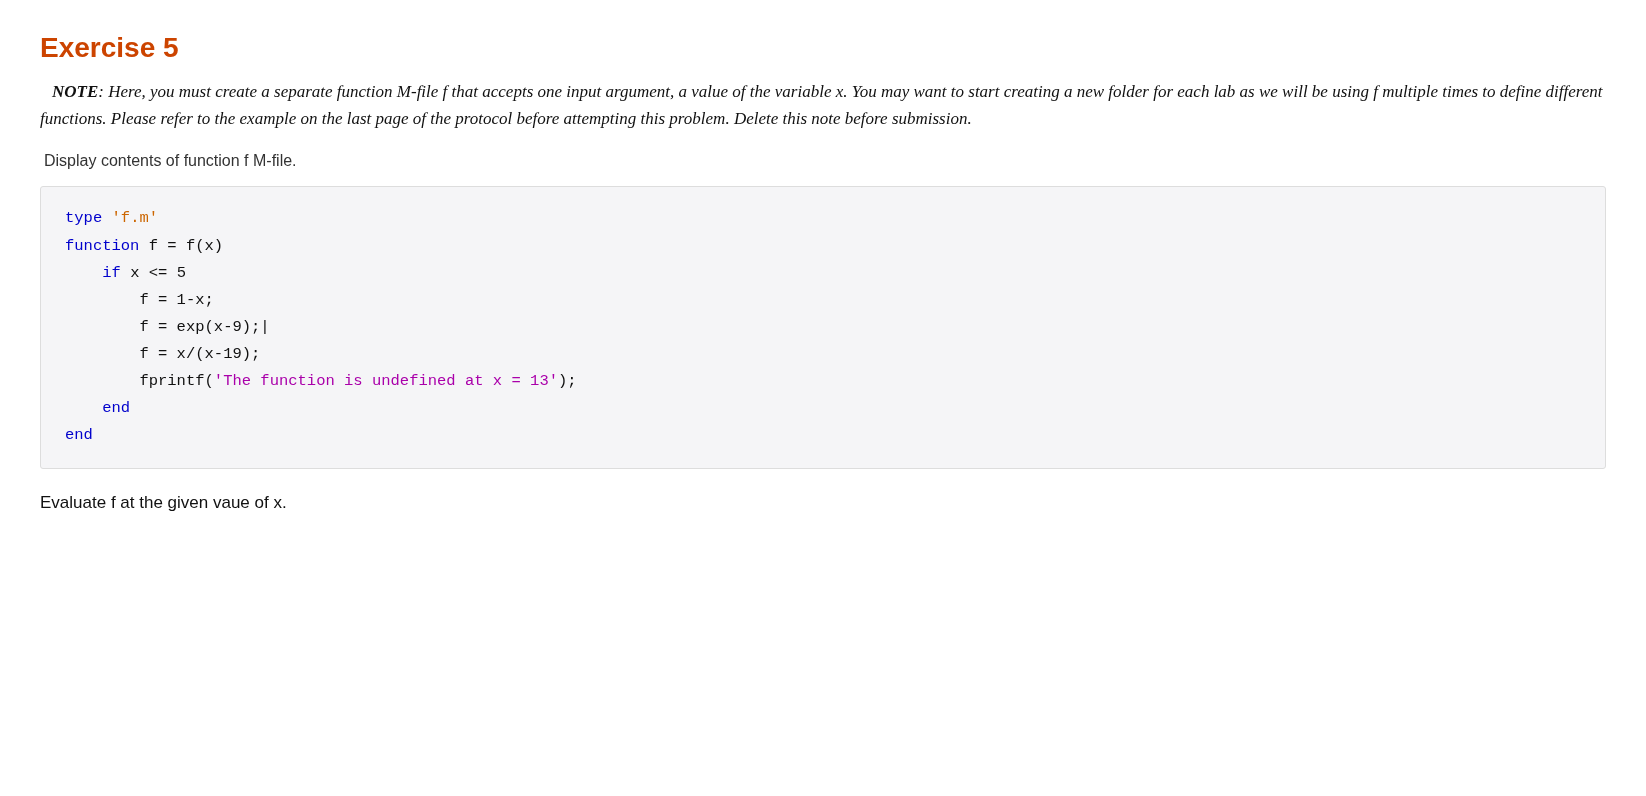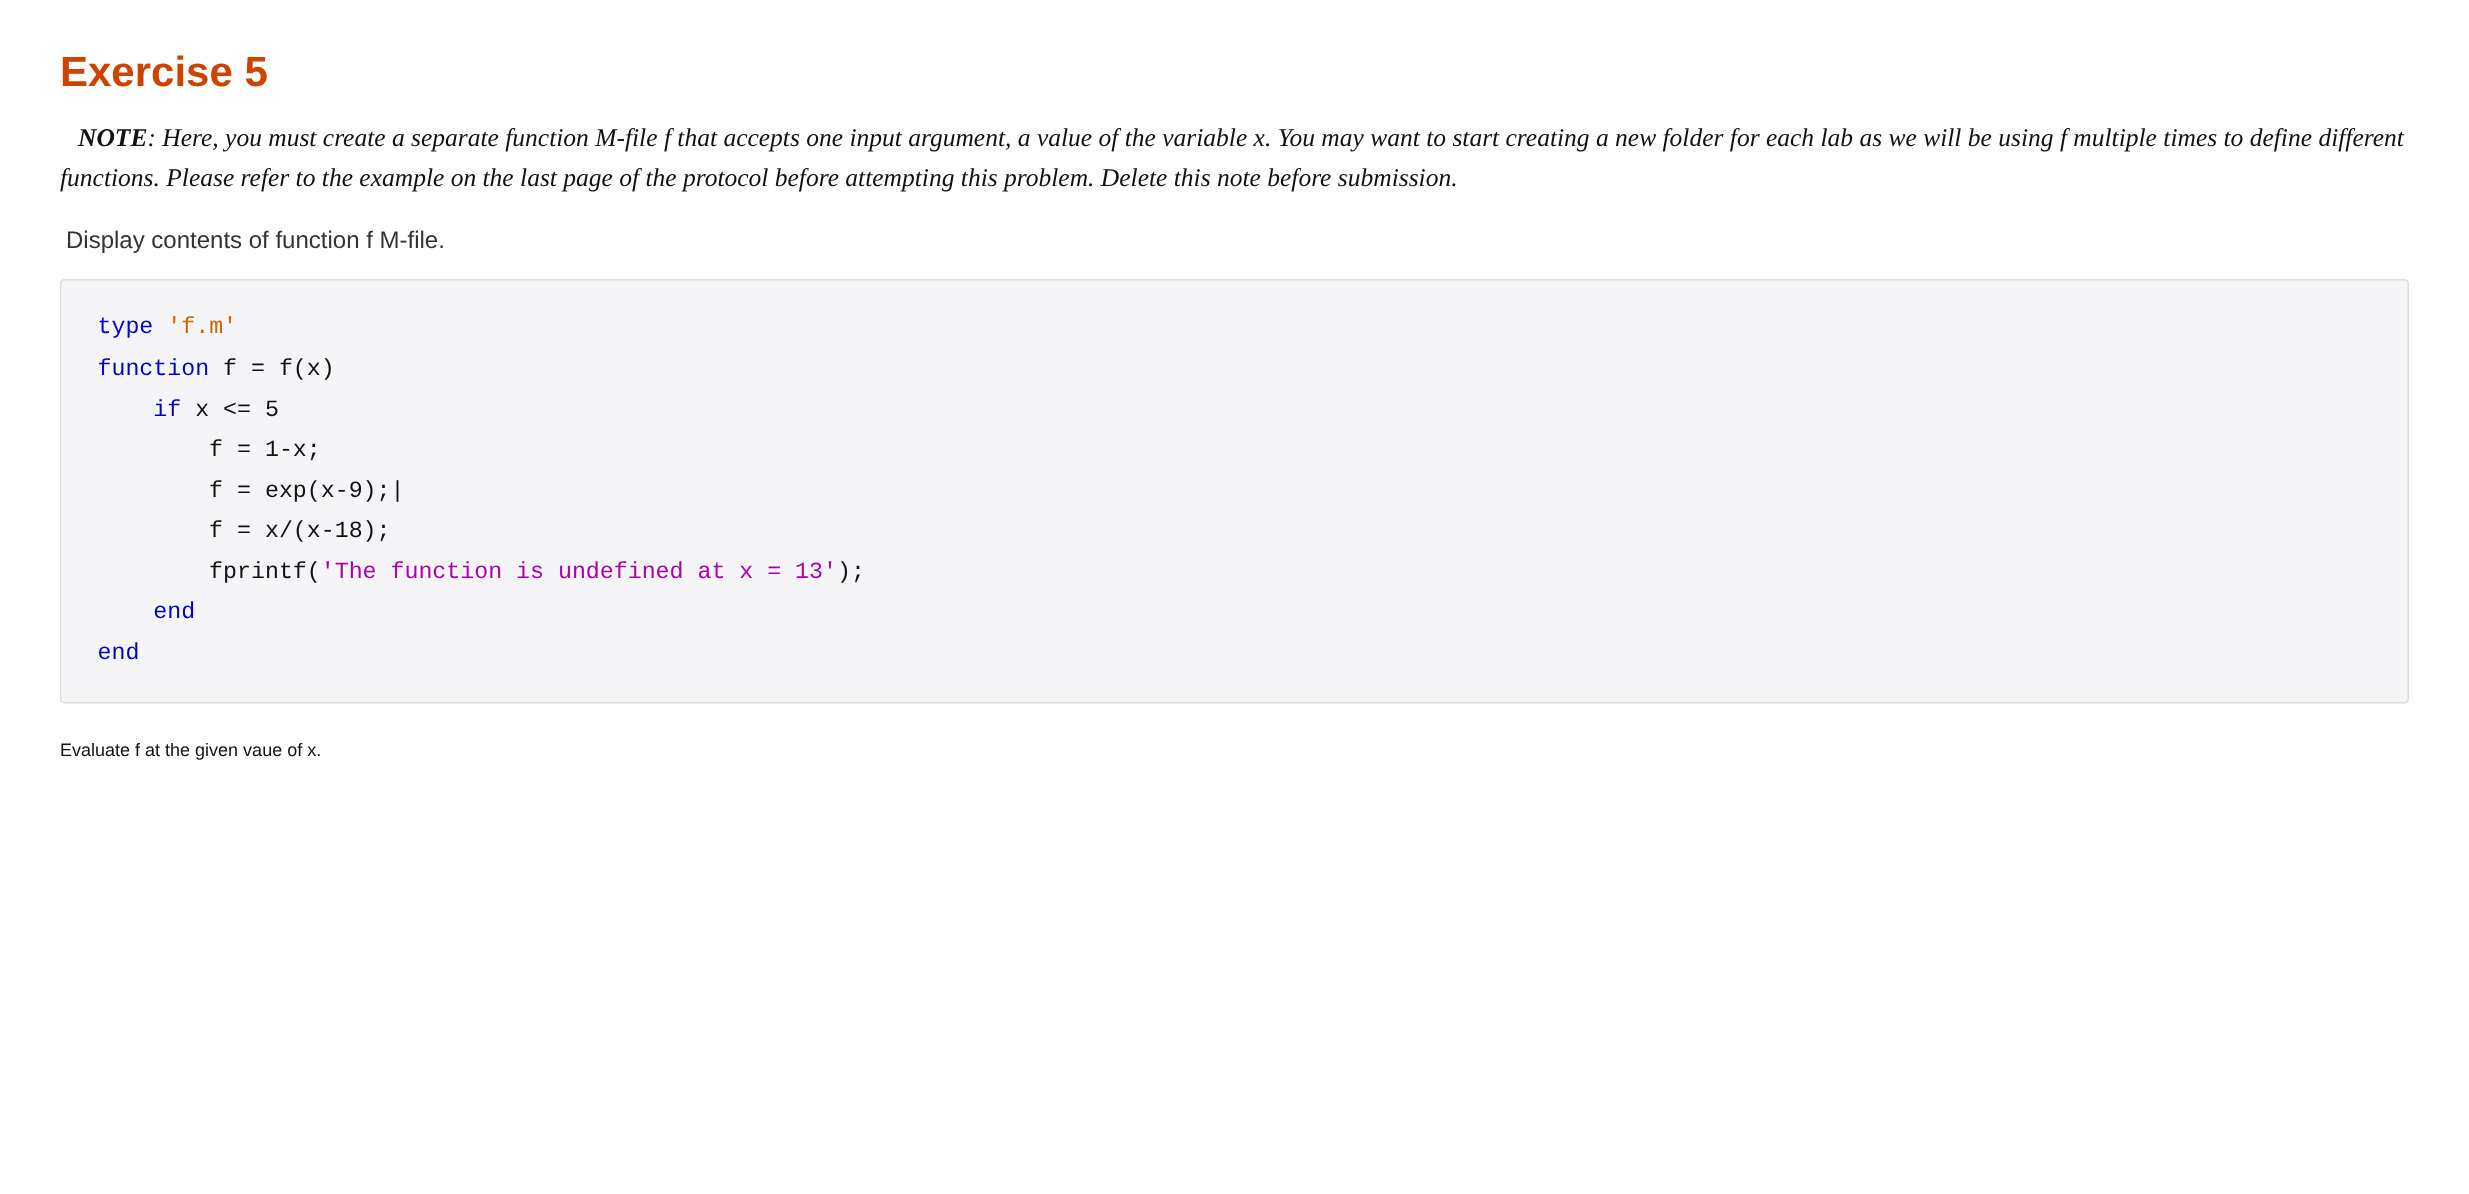--- a/index.html
+++ b/index.html
@@ -67,21 +67,21 @@
     .str {
       color: #cc6600;
     }
 
     .str-purple {
       color: #aa00aa;
     }
 
     .evaluate-label {
       font-family: Arial, Helvetica, sans-serif;
-      font-size: 12px;
+      font-size: 17px;
       color: #111;
       margin-top: 4px;
     }
 
     .code-line {
       display: block;
       white-space: pre;
     }
   </style>
 </head>
@@ -94,19 +94,19 @@
 </p>
 
 <p class="display-label">Display contents of function f M-file.</p>
 
 <div class="code-block">
   <span class="code-line"><span class="kw">type</span> <span class="str">'f.m'</span></span>
   <span class="code-line"><span class="kw">function</span> f = f(x)</span>
   <span class="code-line">    <span class="kw">if</span> x &lt;= 5</span>
   <span class="code-line">        f = 1-x;</span>
   <span class="code-line">        f = exp(x-9);|</span>
-  <span class="code-line">        f = x/(x-18);</span>
+  <span class="code-line">        f = x/(x-19);</span>
   <span class="code-line">        fprintf(<span class="str-purple">'The function is undefined at x = 13'</span>);</span>
   <span class="code-line">    <span class="kw">end</span></span>
   <span class="code-line"><span class="kw">end</span></span>
 </div>
 
 <p class="evaluate-label">Evaluate f at the given vaue of x.</p>
 
 </body></html>

